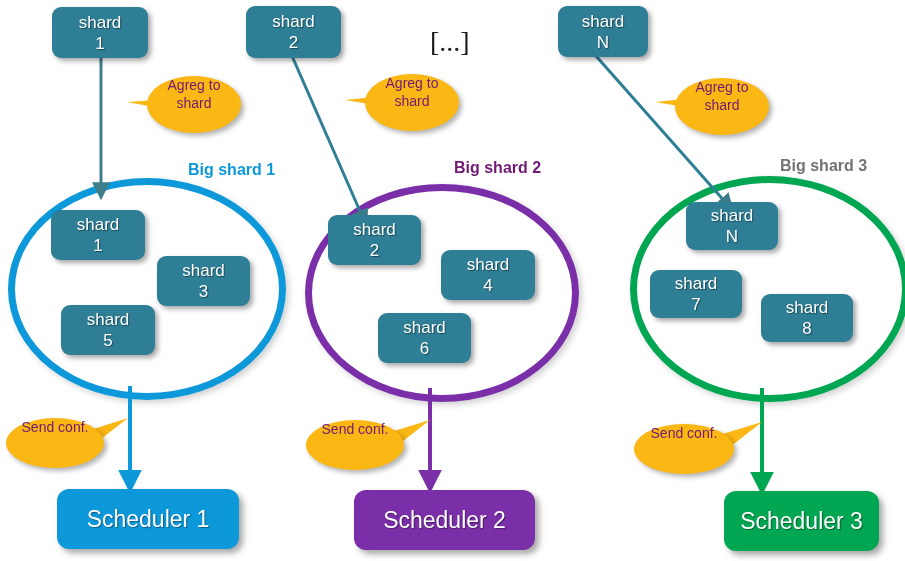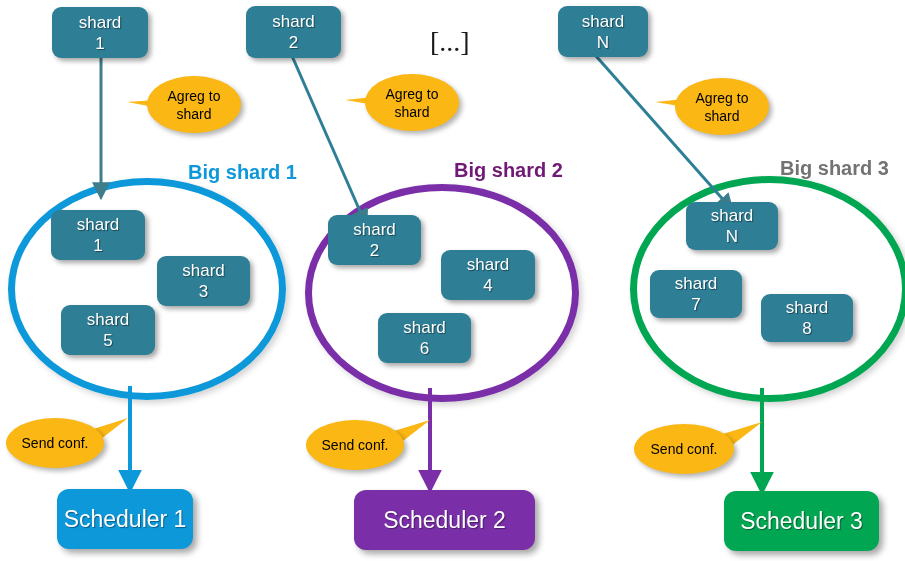--- a/index.html
+++ b/index.html
@@ -39,21 +39,21 @@
   .big-ellipse {
     position: absolute;
     border-radius: 50%;
     background: transparent;
     z-index: 2;
   }
   
   .group-label {
     position: absolute;
     font-weight: bold;
-    font-size: 20px;
+    font-size: 16px;
     white-space: nowrap;
     z-index: 7;
   }
   
   .sched-box {
     position: absolute;
     border-radius: 12px;
     color: #ffffff;
     font-size: 23px;
     display: flex;
@@ -68,22 +68,21 @@
     position: absolute;
     z-index: 8;
   }
   .callout .bubble {
     position: absolute;
     background: #FBB714;
     border-radius: 50%;
     display: flex;
     flex-direction: column;
     align-items: center;
-    justify-content: center;
-    color: #000000;
+    color: #701a75;
     font-size: 14px;
     line-height: 18px;
     text-align: center;
     box-shadow: 3px 3px 5px rgba(0,0,0,0.3);
     z-index: 2;
   }
   .callout svg {
     position: absolute;
     left: 0;
     top: 0;
@@ -259,21 +258,21 @@
 
   <div class="callout" style="left:634px; top:420px; width:140px; height:60px;">
     <svg width="140" height="60">
       <path d="M82,16 L128,2 L92,30 Z" fill="#FBB714"></path>
     </svg>
     <div class="bubble" style="left:0px; top:4px; width:100px; height:50px;">
       <span>Send conf.</span>
     </div>
   </div>
 
-  <div class="sched-box" style="left:57px; top:489px; width:136px; height:60px; background:#0D98DA;">
+  <div class="sched-box" style="left:57px; top:489px; width:182px; height:60px; background:#0D98DA;">
     <span>Scheduler 1</span>
   </div>
 
   <div class="sched-box" style="left:354px; top:490px; width:181px; height:60px; background:#7A2EA8;">
     <span>Scheduler 2</span>
   </div>
 
   <div class="sched-box" style="left:687px; top:491px; width:155px; height:60px; background:#00A651;margin-left:37px;">
     <span>Scheduler 3</span>
   </div>

